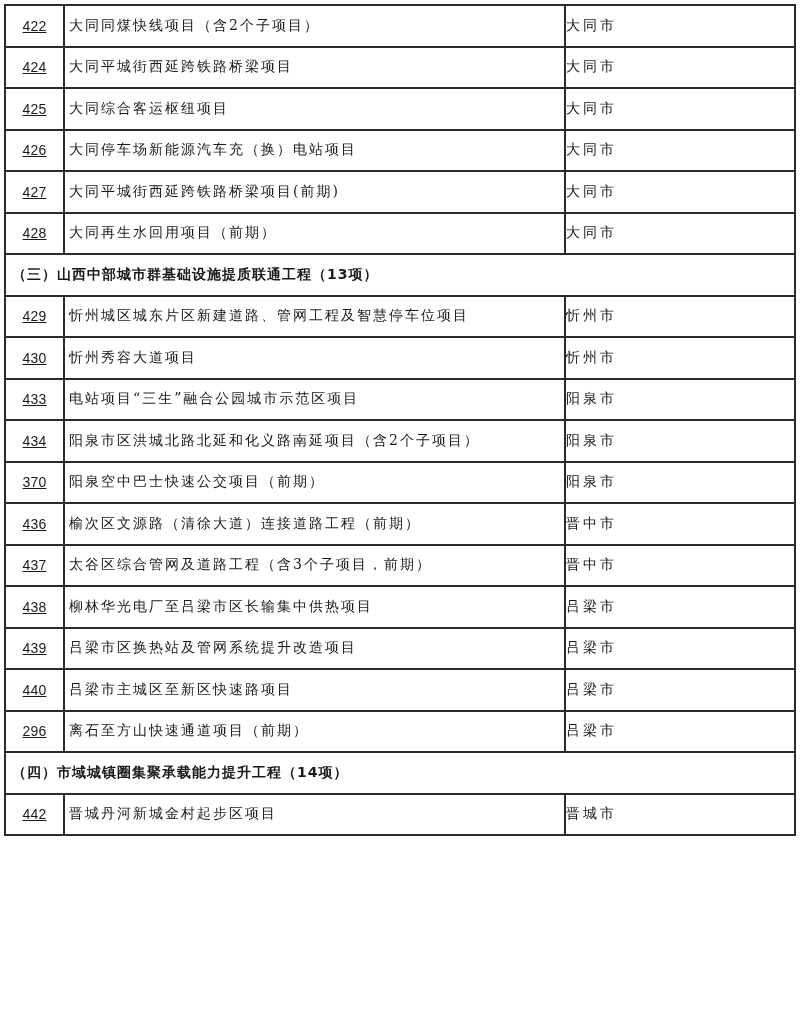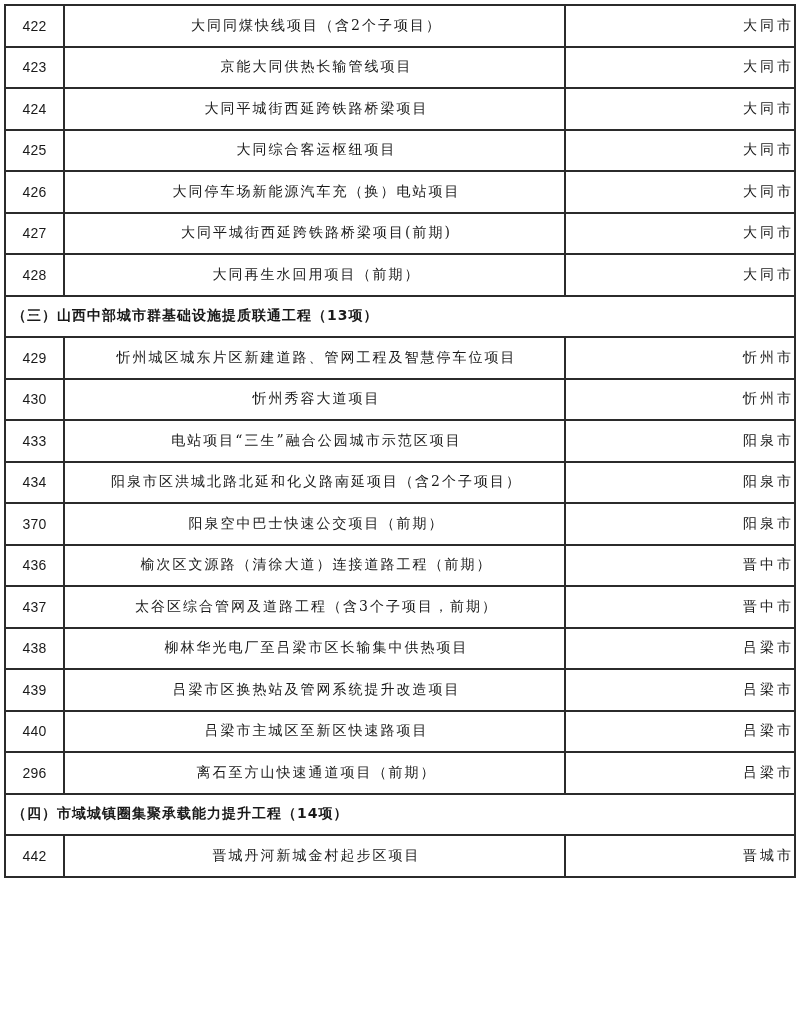--- a/index.html
+++ b/index.html
@@ -36,30 +36,30 @@
       overflow: hidden;
     }
     col.c-num { width: 59px; }
     col.c-name { width: 501px; }
     col.c-city { width: 230px; }
     td.num {
       text-align: center;
       font-family: "Liberation Sans", "DejaVu Sans", sans-serif;
       font-size: 14px;
       letter-spacing: 0.2px;
+      text-decoration: underline;
     }
     td.name {
-      text-align: center;
+      text-align: left;
       padding-left: 4px !important;
       letter-spacing: 2px;
     }
     td.city {
-      text-align: right;
+      text-align: left;
       letter-spacing: 3px;
-      border-radius: 11px;
     }
     td.section {
       font-weight: bold;
       font-size: 15.5px;
       padding-left: 6px !important;
       letter-spacing: 1px;
       font-family: "DejaVu Sans", "Liberation Sans", sans-serif;
       border-radius: 10px;
     }
   </style>
@@ -70,25 +70,20 @@
   <table class="project-table">
     <colgroup>
       <col class="c-num">
       <col class="c-name">
       <col class="c-city">
     </colgroup>
     <tbody>
       <tr>
         <td class="num">422</td>
         <td class="name">大同同煤快线项目（含2个子项目）</td>
-        <td class="city">大同市</td>
-      </tr>
-      <tr>
-        <td class="num">423</td>
-        <td class="name">京能大同供热长输管线项目</td>
         <td class="city">大同市</td>
       </tr>
       <tr>
         <td class="num">424</td>
         <td class="name">大同平城街西延跨铁路桥梁项目</td>
         <td class="city">大同市</td>
       </tr>
       <tr>
         <td class="num">425</td>
         <td class="name">大同综合客运枢纽项目</td>

